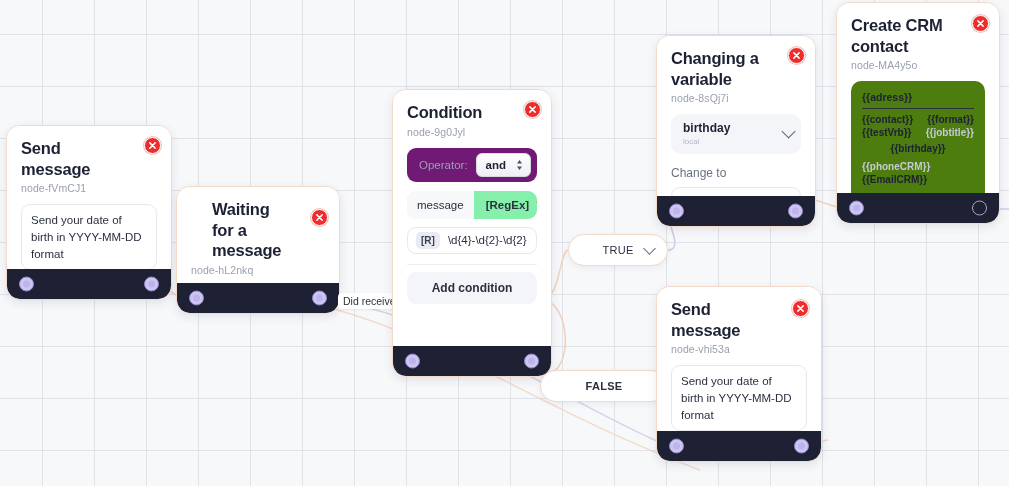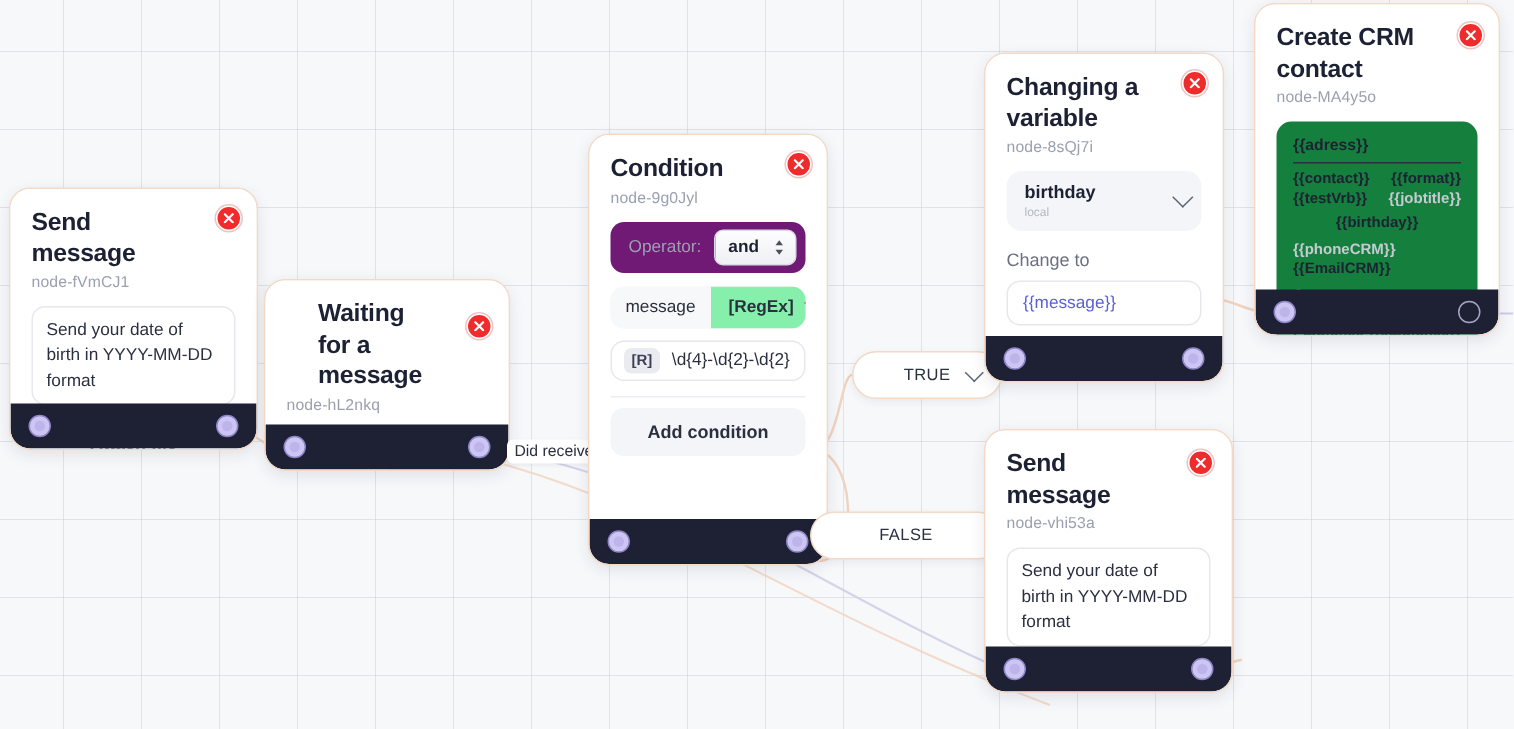--- a/index.html
+++ b/index.html
@@ -139,21 +139,21 @@
     width:9px;height:9px;border-right:1.6px solid #5e6478;border-bottom:1.6px solid #5e6478;
     transform-origin:center;rotate:45deg;margin-top:-4px;
   }
   .label-sm{font-size:12px;color:#6b7183;margin:12px 0 7px 0;}
   .tpl-box{
     border:1px solid #e6e8ee;border-radius:9px;background:#fff;
     padding:8px 10px;font-size:11.5px;color:#5a5fd6;
   }
 
   
-  .crm-card{background:#15803d;border-radius:10px;padding:10px 11px 11px 11px;}
+  .crm-card{background:#4d7c0f;border-radius:10px;padding:10px 11px 11px 11px;}
   .crm-addr{
     font-size:10.5px;font-weight:700;color:#1c2133;
     padding-bottom:5px;border-bottom:1px solid #2b3040;margin-bottom:5px;
   }
   .crm-grid{display:flex;justify-content:space-between;gap:8px;font-size:10px;}
   .crm-b{font-weight:700;color:#1c2133;}
   .crm-mut{color:#c7cad4;font-weight:700;}
   .crm-center{text-align:center;font-size:10px;font-weight:700;color:#1c2133;margin-top:5px;}
   .crm-line{font-size:10px;margin-top:4px;}
   .crm-kv{display:flex;justify-content:space-between;font-size:10px;}
@@ -315,25 +315,25 @@
       <div class="port right">
           <span class="port-dot"></span>
         </div>
     </div>
   </div>
 
   <div class="pill" style="left:568px;top:234px;width:100px;height:32px;">
     <span>TRUE</span>
     <span class="chev2"></span>
   </div>
-  <div class="pill" style="left:540px;top:341px;width:128px;height:32px;">
+  <div class="pill" style="left:540px;top:370px;width:128px;height:32px;font-weight:bold;">
     <span>FALSE</span>
   </div>
 
-  <div class="node" style="left:656px;top:35px;width:160px;height:220px;">
+  <div class="node" style="left:656px;top:35px;width:160px;height:192px;">
     <div class="node-body">
       <div class="node-title">Changing a variable</div>
       <div class="node-id">node-8sQj7i</div>
       <div class="var-select">
         <div class="var-name">birthday</div>
         <div class="var-scope">local</div>
         <span class="chev"></span>
       </div>
       <div class="label-sm">Change to</div>
       <div class="tpl-box">{{message}}</div>

